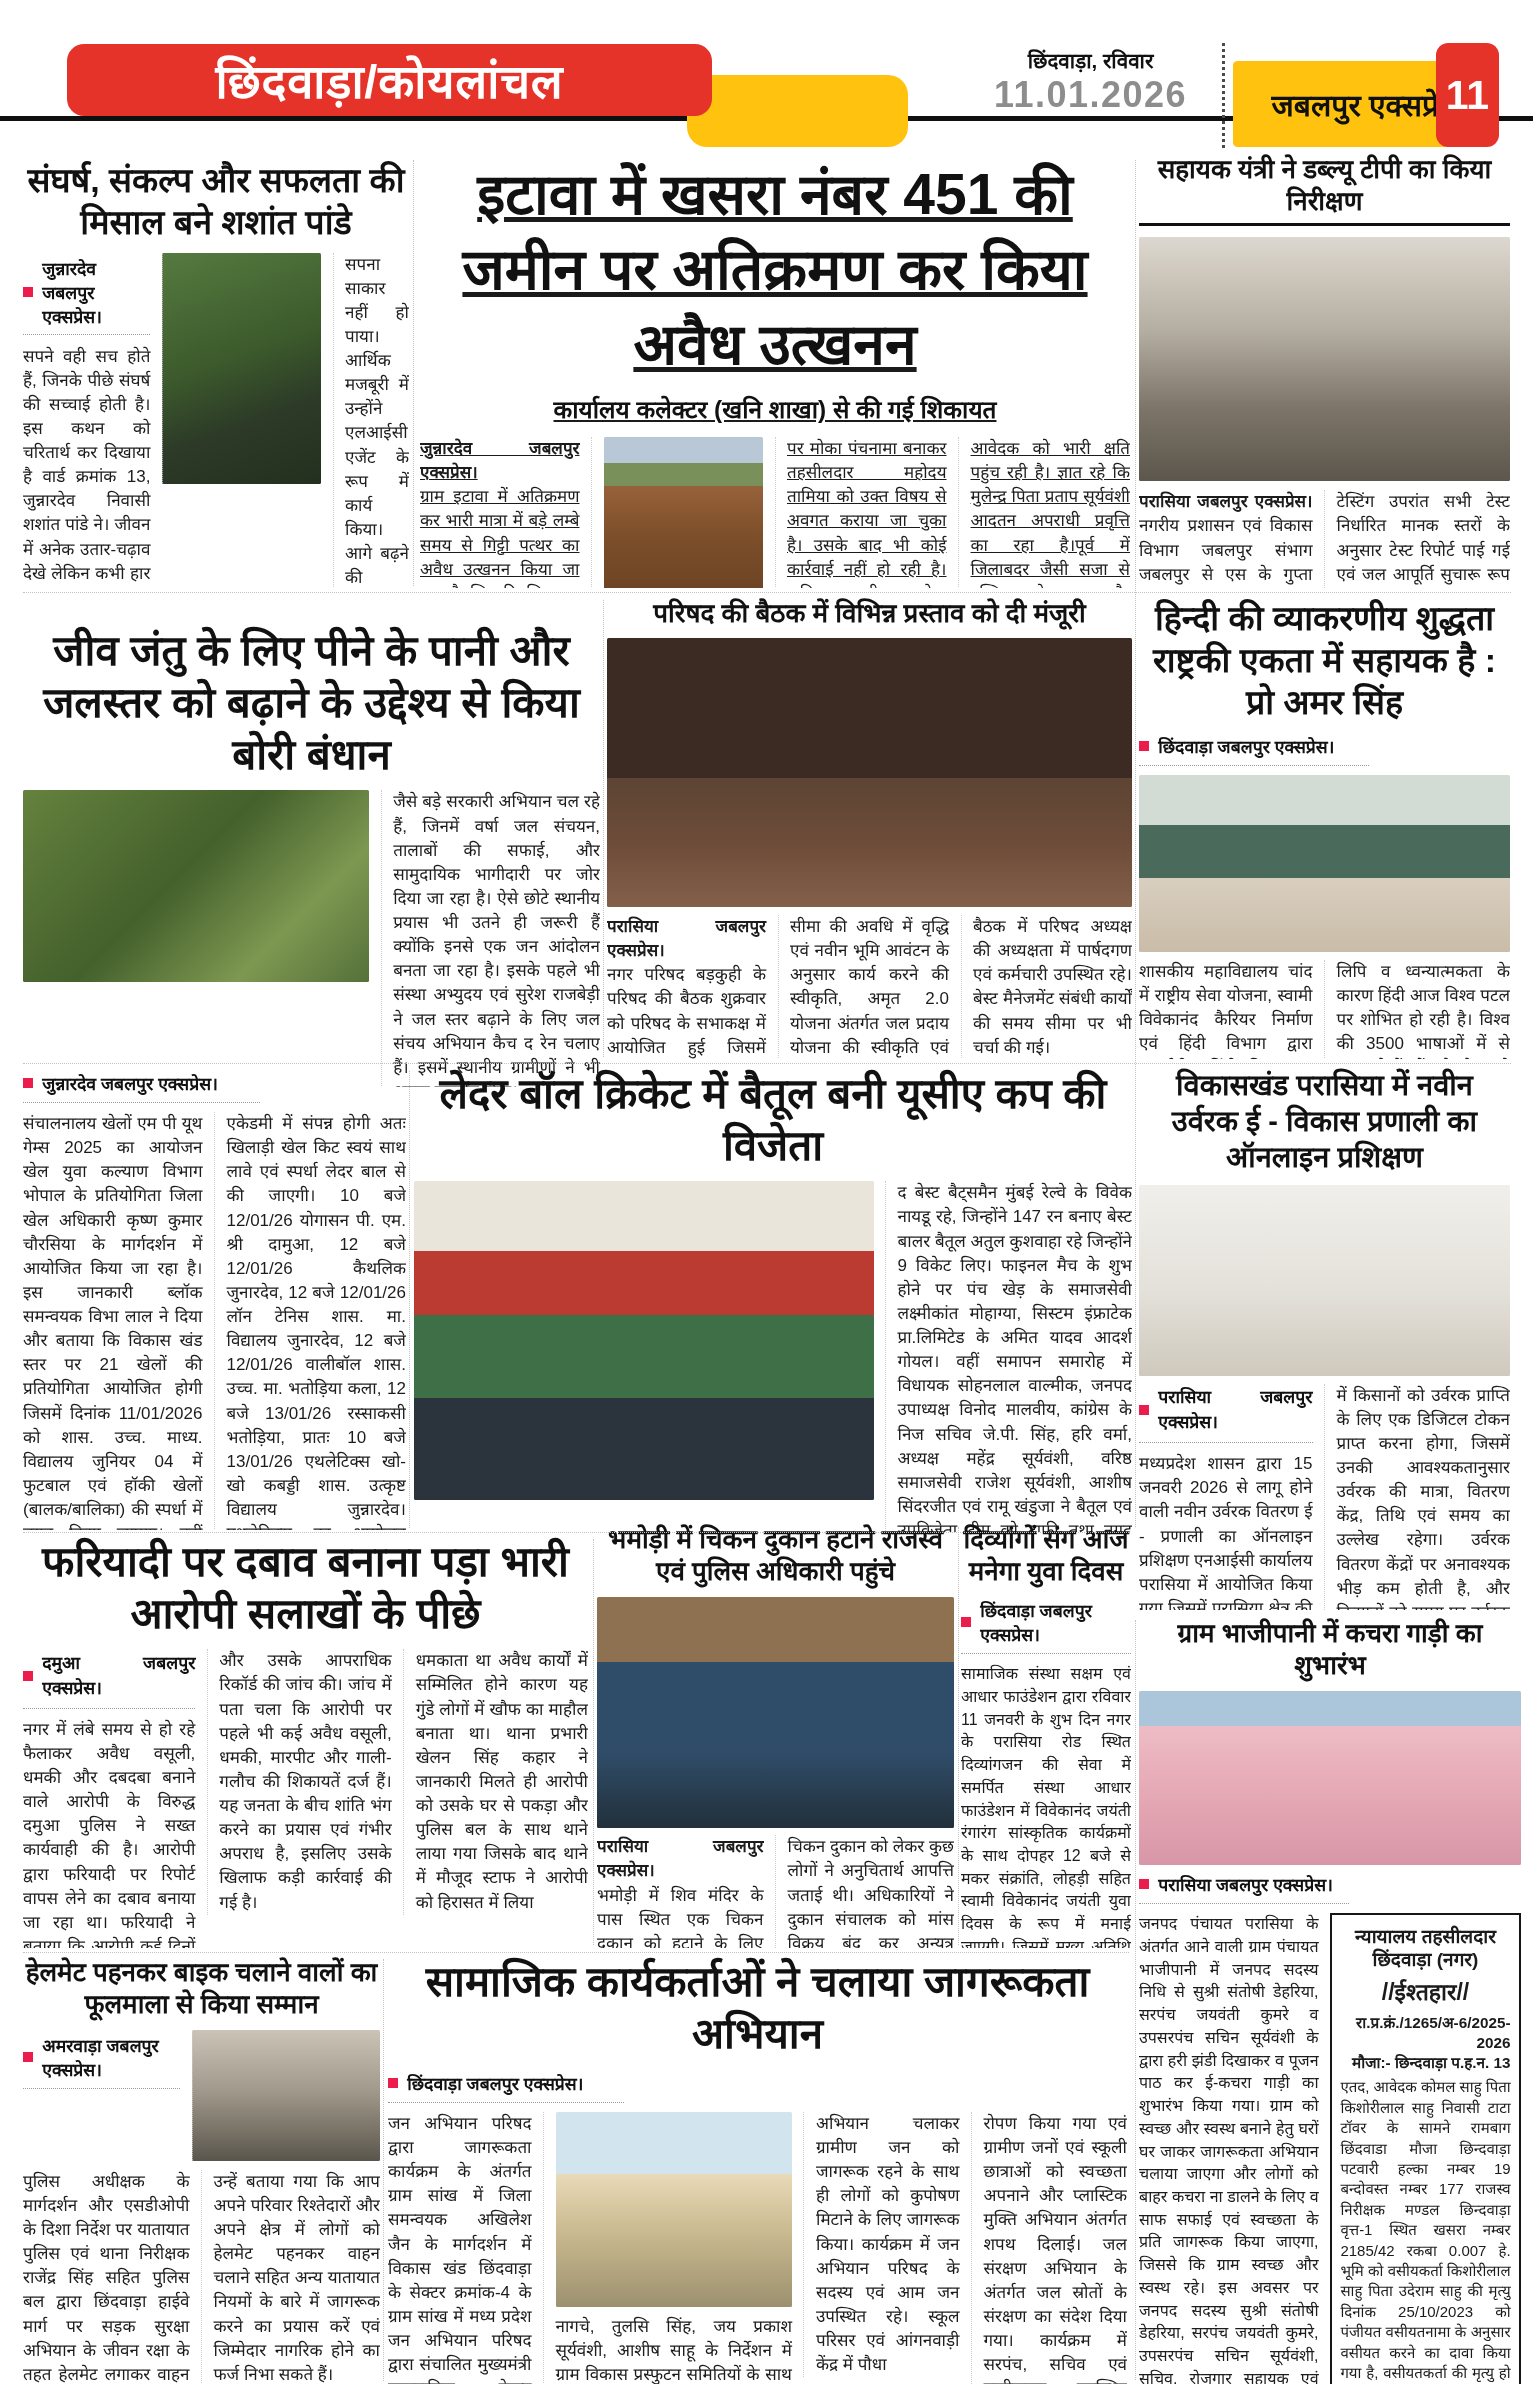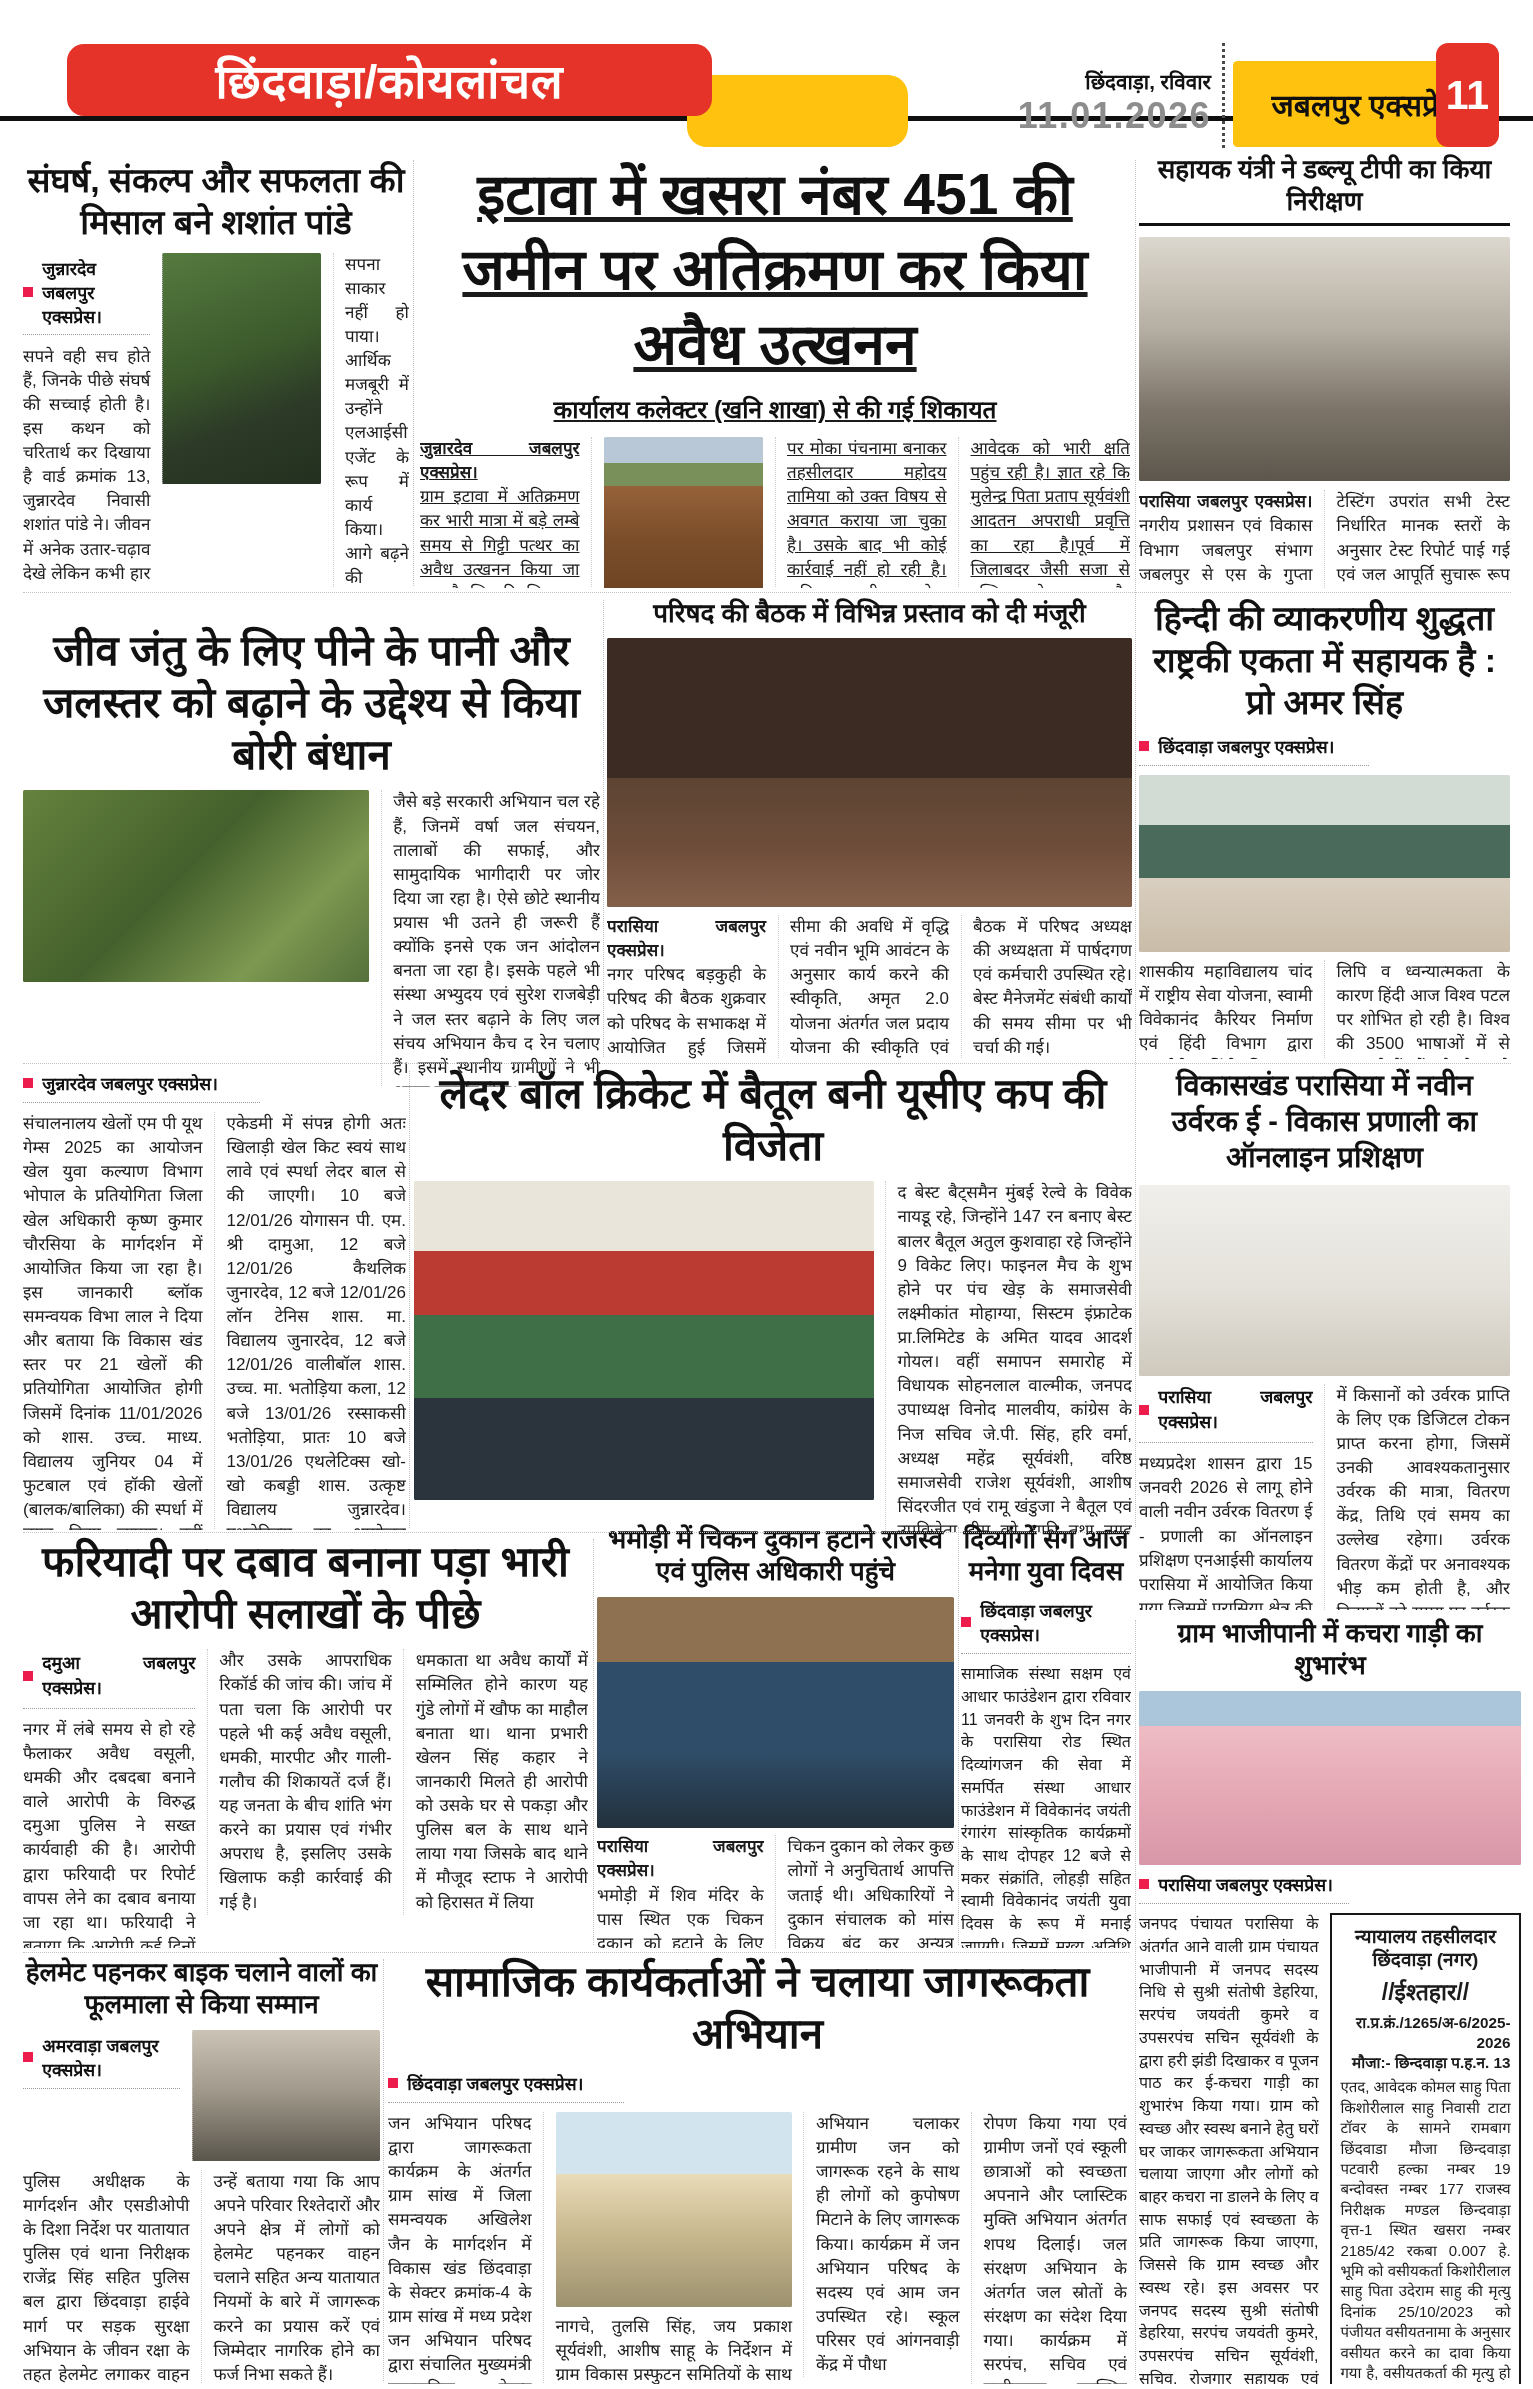--- a/index.html
+++ b/index.html
@@ -7,21 +7,21 @@
   body{font-family:"Liberation Sans","DejaVu Sans",sans-serif;color:#1b1b1b;}
   .page{position:relative;width:1533px;height:2389px;background:#fff;overflow:hidden;}
 
   
   .m-red{position:absolute;left:67px;top:44px;width:645px;height:72px;background:var(--red,#e63329);
          border-radius:17px;display:flex;align-items:center;justify-content:center;z-index:3;}
   .m-red span{color:#fff;font-size:47px;font-weight:bold;letter-spacing:0.8px;}
   .m-yellow{position:absolute;left:687px;top:75px;width:221px;height:72px;background:var(--yellow,#ffc20e);
             border-radius:20px;z-index:2;}
   .m-rule{position:absolute;left:0;top:116px;width:1533px;height:5.3px;background:#101010;z-index:1;}
-  .m-date{position:absolute;left:970px;top:46px;width:241px;text-align:right;z-index:4;margin-top:21px;}
+  .m-date{position:absolute;left:970px;top:46px;width:241px;text-align:center;z-index:4;}
   .m-date .d1{font-size:20.6px;font-weight:bold;color:#111;}
   .m-date .d2{font-size:36px;font-weight:bold;color:#8d8d8d;letter-spacing:1.5px;}
   .m-dot{position:absolute;left:1222px;top:43px;height:105px;border-left:3.8px dotted #4a4a4a;z-index:4;}
   .m-paper{position:absolute;left:1233px;top:61px;width:203px;height:86px;background:var(--yellow,#ffc20e);
            display:flex;align-items:center;justify-content:center;z-index:4;border-radius:4.6px 0 0 4.6px;padding-left:31px;}
   .m-paper span{font-size:30px;font-weight:bold;color:#101010;}
   .m-page{position:absolute;left:1436px;top:43px;width:63px;height:104px;background:var(--red,#e63329);
           border-radius:12.2px;display:flex;align-items:center;justify-content:center;z-index:5;}
   .m-page span{color:#fff;font-size:41px;font-weight:bold;}
 

